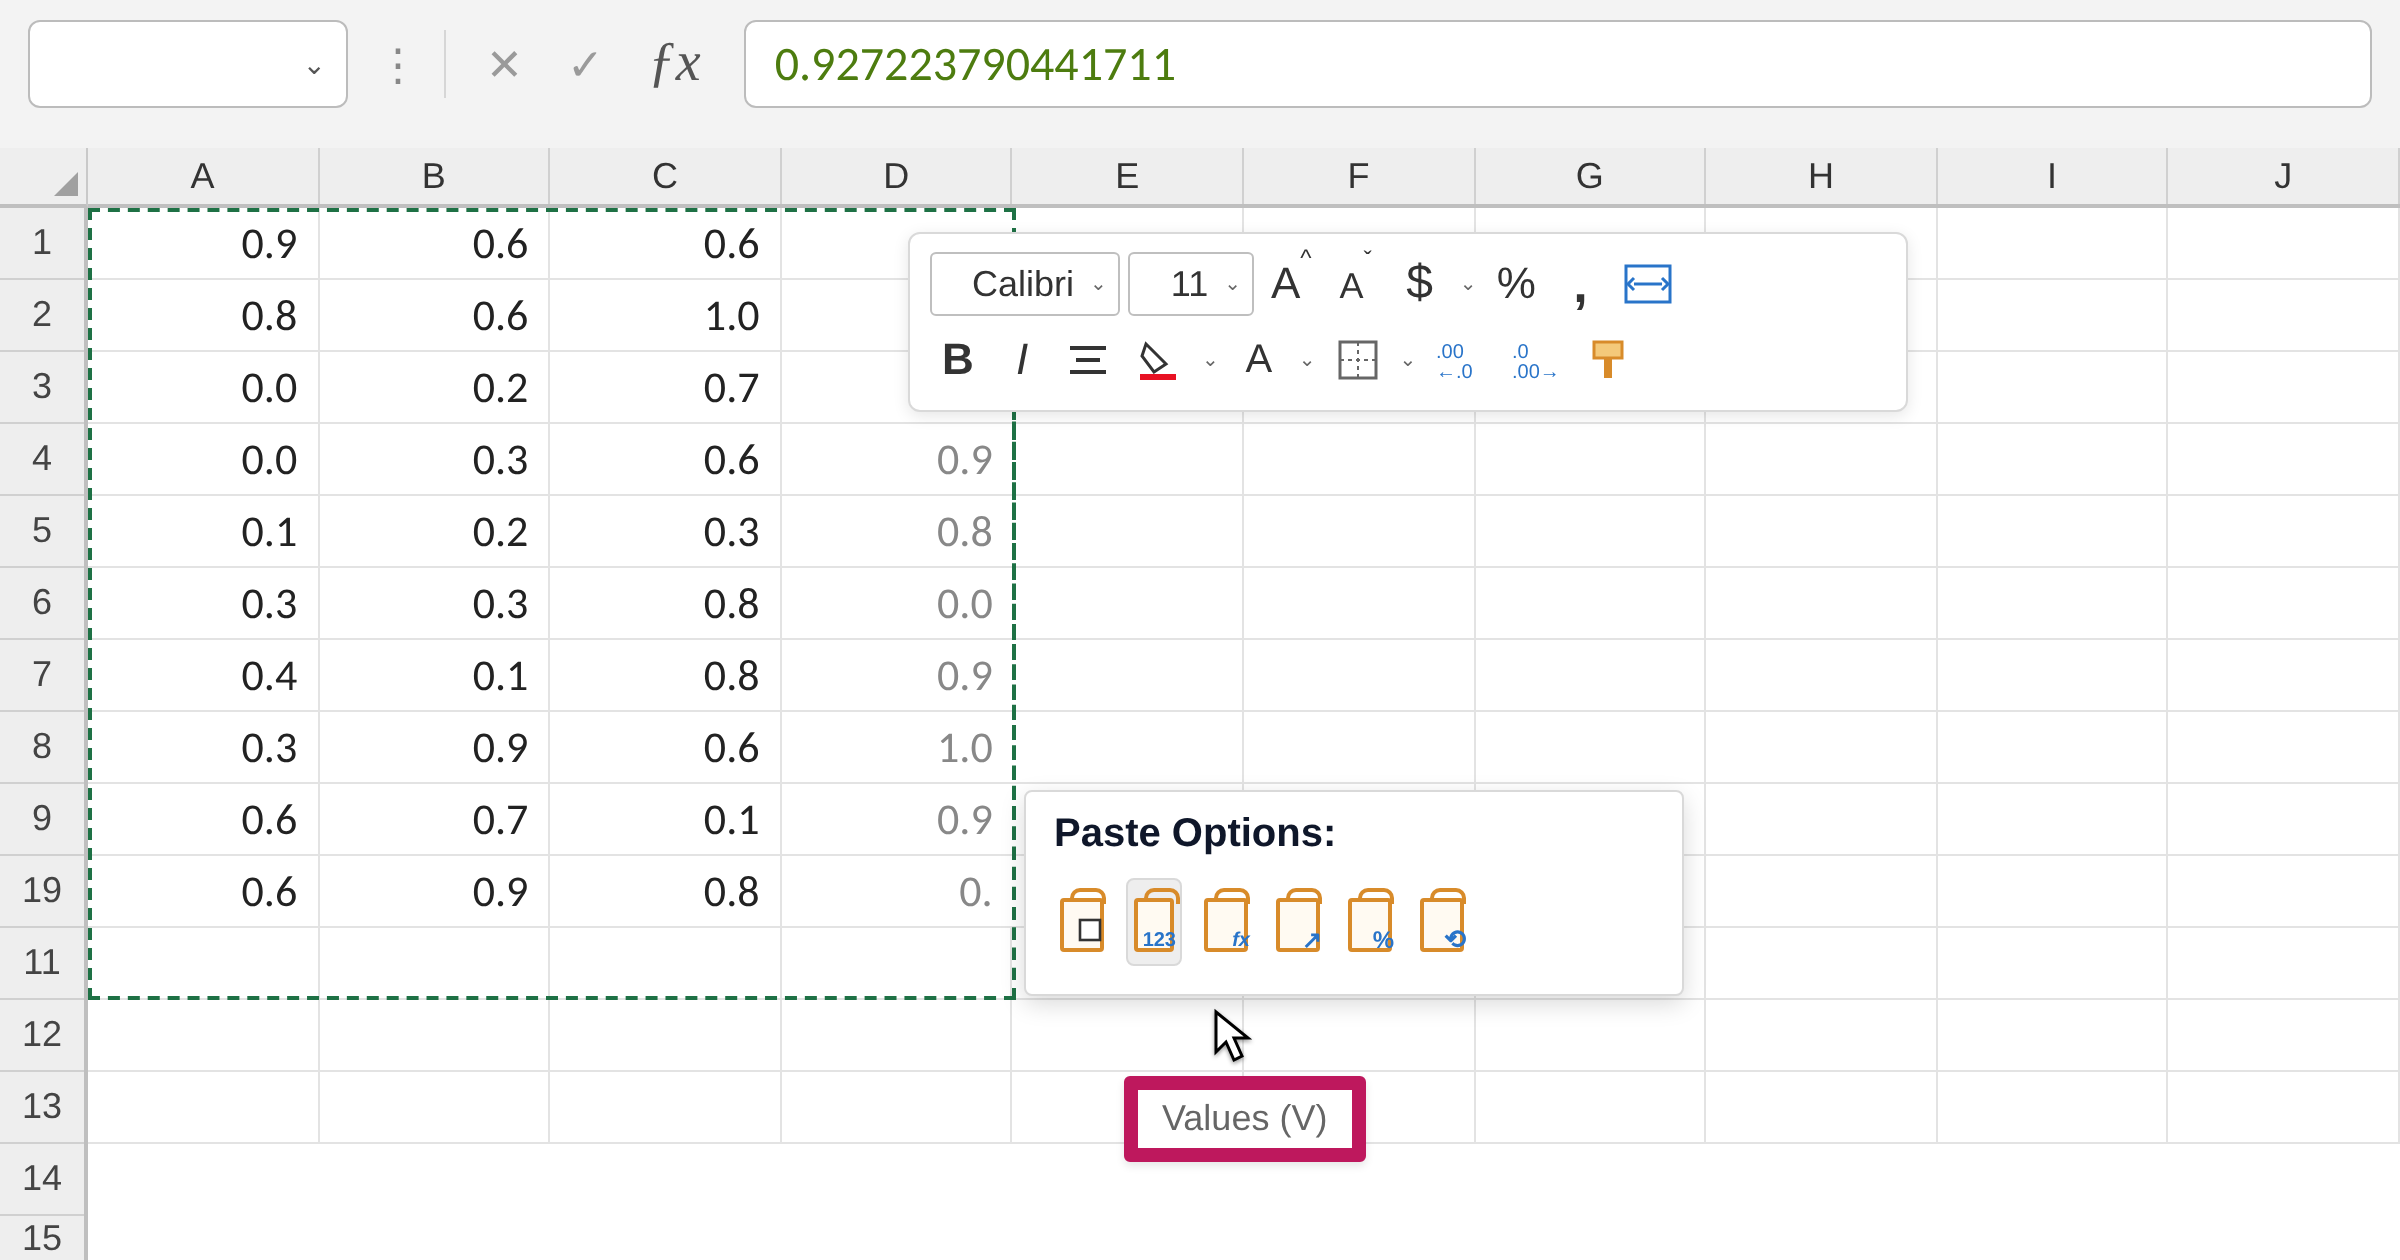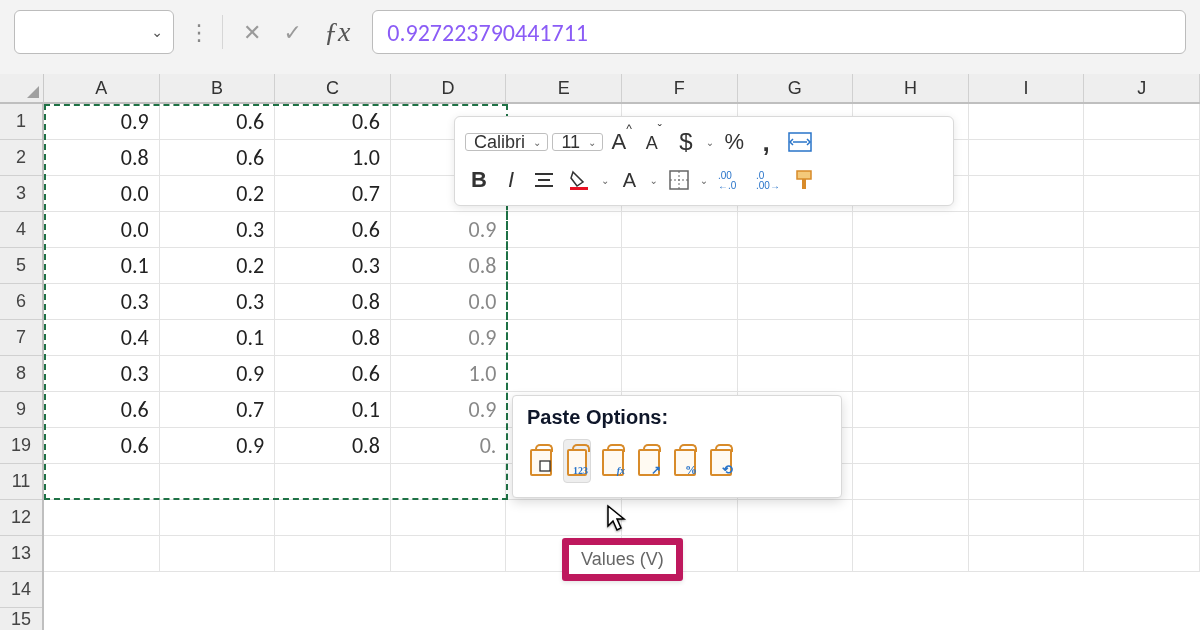--- a/index.html
+++ b/index.html
@@ -7,21 +7,21 @@
   .canvas { width: 1200px; height: 630px; position: relative; background: #f3f3f3; overflow: hidden; }
 
   
   .formula-bar { position: absolute; top: 8px; left: 14px; right: 14px; height: 48px; display: flex; align-items: center; gap: 10px; }
   .name-box { width: 160px; height: 44px; background: #fff; border: 1px solid #bcbcbc; border-radius: 6px; display:flex; align-items:center; justify-content:flex-end; padding-right:10px; }
   .chev { color:#555; font-size:14px; }
   .btn-group { display:flex; align-items:center; gap:6px; padding:0 4px; }
   .vsep { width:1px; height:34px; background:#d6d6d6; margin:0 6px; }
   .fx-icon { font-style: italic; font-family: serif; font-size: 28px; }
   .fx-btn { padding:4px 8px; color:#555; }
-  .fx-value-box { flex:1; height:44px; background:#fff; border:1px solid #bcbcbc; border-radius:6px; display:flex; align-items:center; padding:16px 14px; font-size:24px; color:#8b5cf6;text-align:center; }
+  .fx-value-box { flex:1; height:44px; background:#fff; border:1px solid #bcbcbc; border-radius:6px; display:flex; align-items:center; padding:16px 14px; font-size:24px; color:#4d7c0f;text-align:center; }
 
   
   .sheet { position:absolute; top:74px; left:0; right:0; bottom:0; background:#fff; }
   .corner { position:absolute; top:0; left:0; width:44px; height:30px; background:#eeeeee; border-right:1px solid #c9c9c9; border-bottom:2px solid #bfbfbf; }
   .corner::after { content:""; position:absolute; right:4px; bottom:4px; width:0; height:0; border-right:12px solid #a0a0a0; border-top:12px solid transparent; }
   .col-headers { position:absolute; top:0; left:44px; right:0; height:30px; display:flex; background:#eeeeee; border-bottom:2px solid #bfbfbf; font-family: "Segoe UI", sans-serif; }
   .col-head { width:116px; border-right:1px solid #d0d0d0; display:flex; align-items:center; justify-content:center; font-size:18px; color:#333; }
   .row-headers { position:absolute; top:30px; left:0; width:44px; bottom:0; background:#eeeeee; border-right:2px solid #bfbfbf; font-family: "Segoe UI", sans-serif;}
   .row-head { height:36px; border-bottom:1px solid #d0d0d0; display:flex; align-items:center; justify-content:center; font-size:18px; color:#444; }
   .grid { position:absolute; top:30px; left:44px; right:0; bottom:0; }
@@ -33,33 +33,33 @@
   .cell.strike { text-decoration: line-through; text-decoration-color:#bbb; }
 
   
   .march1 { position:absolute; top:30px; left:44px; width:calc(116px*4); height:calc(36px*11); border:2.5px dashed #1e7145; pointer-events:none; }
   
   .march2 { position:absolute; top:66px; left:calc(44px + 116px*3); width:116px; height:calc(36px*10); border-right:2.5px dashed #1e7145; pointer-events:none; }
 
   
   .mini-toolbar { position:absolute; top:116px; left:454px; width:500px; background:#fff; border:1px solid #d9d9d9; border-radius:6px; padding:6px 10px 6px 10px; box-shadow:0 2px 8px rgba(0,0,0,0.1); font-family:"Segoe UI", sans-serif; }
   .mt-row { display:flex; align-items:center; gap:4px; height:38px; }
-  .mt-select { height:18px; border:1px solid #bfbfbf; border-radius:3px; display:flex; align-items:center; padding:0 4px 0 8px; font-size:18px; color:#333; gap:6px; background:#fff; }
+  .mt-select { height:32px; border:1px solid #bfbfbf; border-radius:3px; display:flex; align-items:center; padding:0 4px 0 20px; font-size:18px; color:#333; gap:6px; background:#fff; }
   .mt-btn { min-width:28px; height:30px; display:flex; align-items:center; justify-content:center; font-size:20px; color:#333; border-radius:3px; padding:0 4px;}
   .mt-btn.small { font-size:17px; }
   .mt-btn svg { display:block; }
   .mt-chev { font-size:10px; color:#666; padding:0 2px;}
   .mt-grow-a { font-family: "Segoe UI", sans-serif; font-size:22px; }
   .mt-grow-a sup{ font-size:12px; position:relative; top:-8px;}
 
   
   .paste-pane { position:absolute; top:395px; left:512px; width:330px; background:#fff; border:1px solid #d9d9d9; border-radius:4px; padding:10px 14px 14px 14px; box-shadow:0 4px 12px rgba(0,0,0,0.15); font-family:"Segoe UI", sans-serif;}
   .paste-pane .title { font-weight:700; font-size:20px; color:#0f172a; margin-bottom:10px;}
   .paste-icons { display:flex; gap:8px; }
-  .pi { width:28px; height:44px; display:flex; align-items:center; justify-content:center; border-radius:4px;font-family:Liberation Serif, serif; }
+  .pi { width:28px; height:44px; display:flex; align-items:center; justify-content:center; border-radius:4px; }
   .pi.hover { background:#eeeeee; border:1px solid #d9d9d9; }
   .clip { width:34px; height:34px; position:relative; }
   .clip-top { position:absolute; top:0; left:8px; width:18px; height:8px; border:2px solid #d88b2a; border-bottom:none; border-radius:5px 5px 0 0; }
   .clip-board { position:absolute; top:5px; left:3px; right:3px; bottom:2px; border:2px solid #d88b2a; border-radius:2px; background:#fffaf2; }
   .clip-deco { position:absolute; bottom:2px; right:2px; font-size:10px; color:#2974c9; font-weight:600; line-height:1; }
 
   .tooltip { position:absolute; top:538px; left:562px; background:#fff; border:7px solid #be185d; border-radius:3px; padding:4px 12px; font-size:18px; color:#666; font-family:"Segoe UI", sans-serif; box-shadow:0 2px 4px rgba(0,0,0,0.1);}
   
   .cursor { position:absolute; top:504px; left:606px; width:22px; height:28px; pointer-events:none; }
   .cursor svg { filter: drop-shadow(0 1px 1px rgba(0,0,0,0.4)); }

